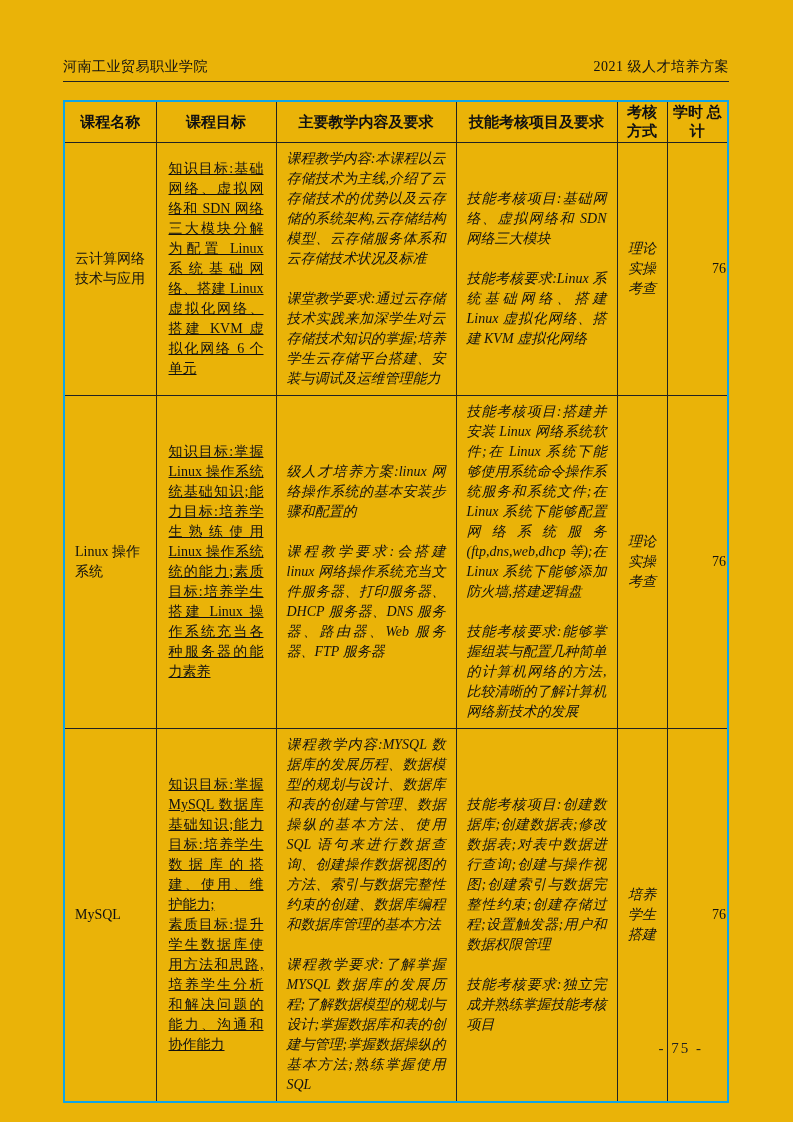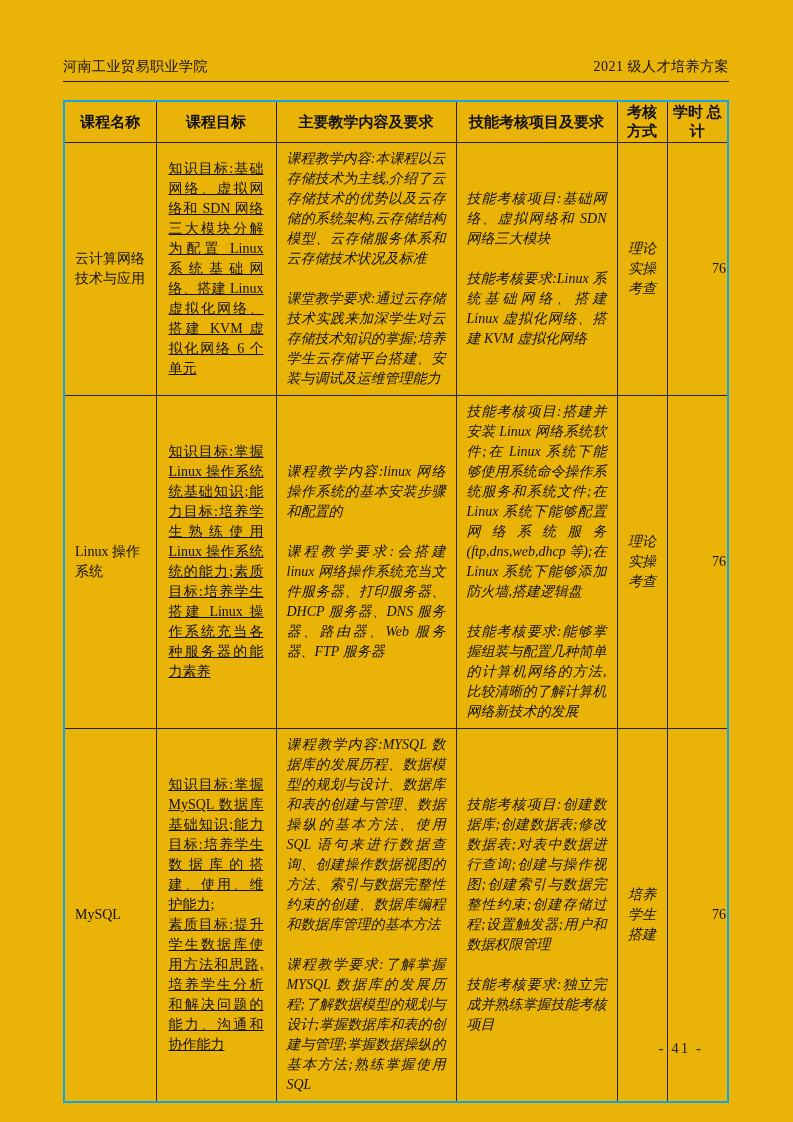--- a/index.html
+++ b/index.html
@@ -87,21 +87,21 @@
         <p>技能考核要求:Linux 系统基础网络、搭建 Linux 虚拟化网络、搭建 KVM 虚拟化网络</p>
       </td>
       <td class="method-cell">理论实操考查</td>
       <td class="hours-cell">76</td>
     </tr>
 
     <tr style="height:290px">
       <td class="name-cell">Linux 操作系统</td>
       <td class="obj-cell">知识目标:掌握 Linux 操作系统统基础知识;能力目标:培养学生熟练使用 Linux 操作系统统的能力;素质目标:培养学生搭建 Linux 操作系统充当各种服务器的能力素养</td>
       <td class="content-cell">
-        <p>课程教学内容:linux 网络操作系统的基本安装步骤和配置的</p>
+        <p>级人才培养方案:linux 网络操作系统的基本安装步骤和配置的</p>
         <p>课程教学要求:会搭建 linux 网络操作系统充当文件服务器、打印服务器、DHCP 服务器、DNS 服务器、路由器、Web 服务器、FTP 服务器</p>
       </td>
       <td class="assess-cell">
         <p>技能考核项目:搭建并安装 Linux 网络系统软件;在 Linux 系统下能够使用系统命令操作系统服务和系统文件;在 Linux 系统下能够配置网络系统服务(ftp,dns,web,dhcp 等);在 Linux 系统下能够添加防火墙,搭建逻辑盘</p>
         <p>技能考核要求:能够掌握组装与配置几种简单的计算机网络的方法,比较清晰的了解计算机网络新技术的发展</p>
       </td>
       <td class="method-cell">理论实操考查</td>
       <td class="hours-cell">76</td>
     </tr>
 
@@ -116,15 +116,15 @@
       <td class="assess-cell">
         <p>技能考核项目:创建数据库;创建数据表;修改数据表;对表中数据进行查询;创建与操作视图;创建索引与数据完整性约束;创建存储过程;设置触发器;用户和数据权限管理</p>
         <p>技能考核要求:独立完成并熟练掌握技能考核项目</p>
       </td>
       <td class="method-cell">培养学生搭建</td>
       <td class="hours-cell">76</td>
     </tr>
   </tbody>
     </table>
 
-  <div class="doc-footer">- 41 -</div>
+  <div class="doc-footer">- 75 -</div>
 
 </div>
 
 </body></html>

